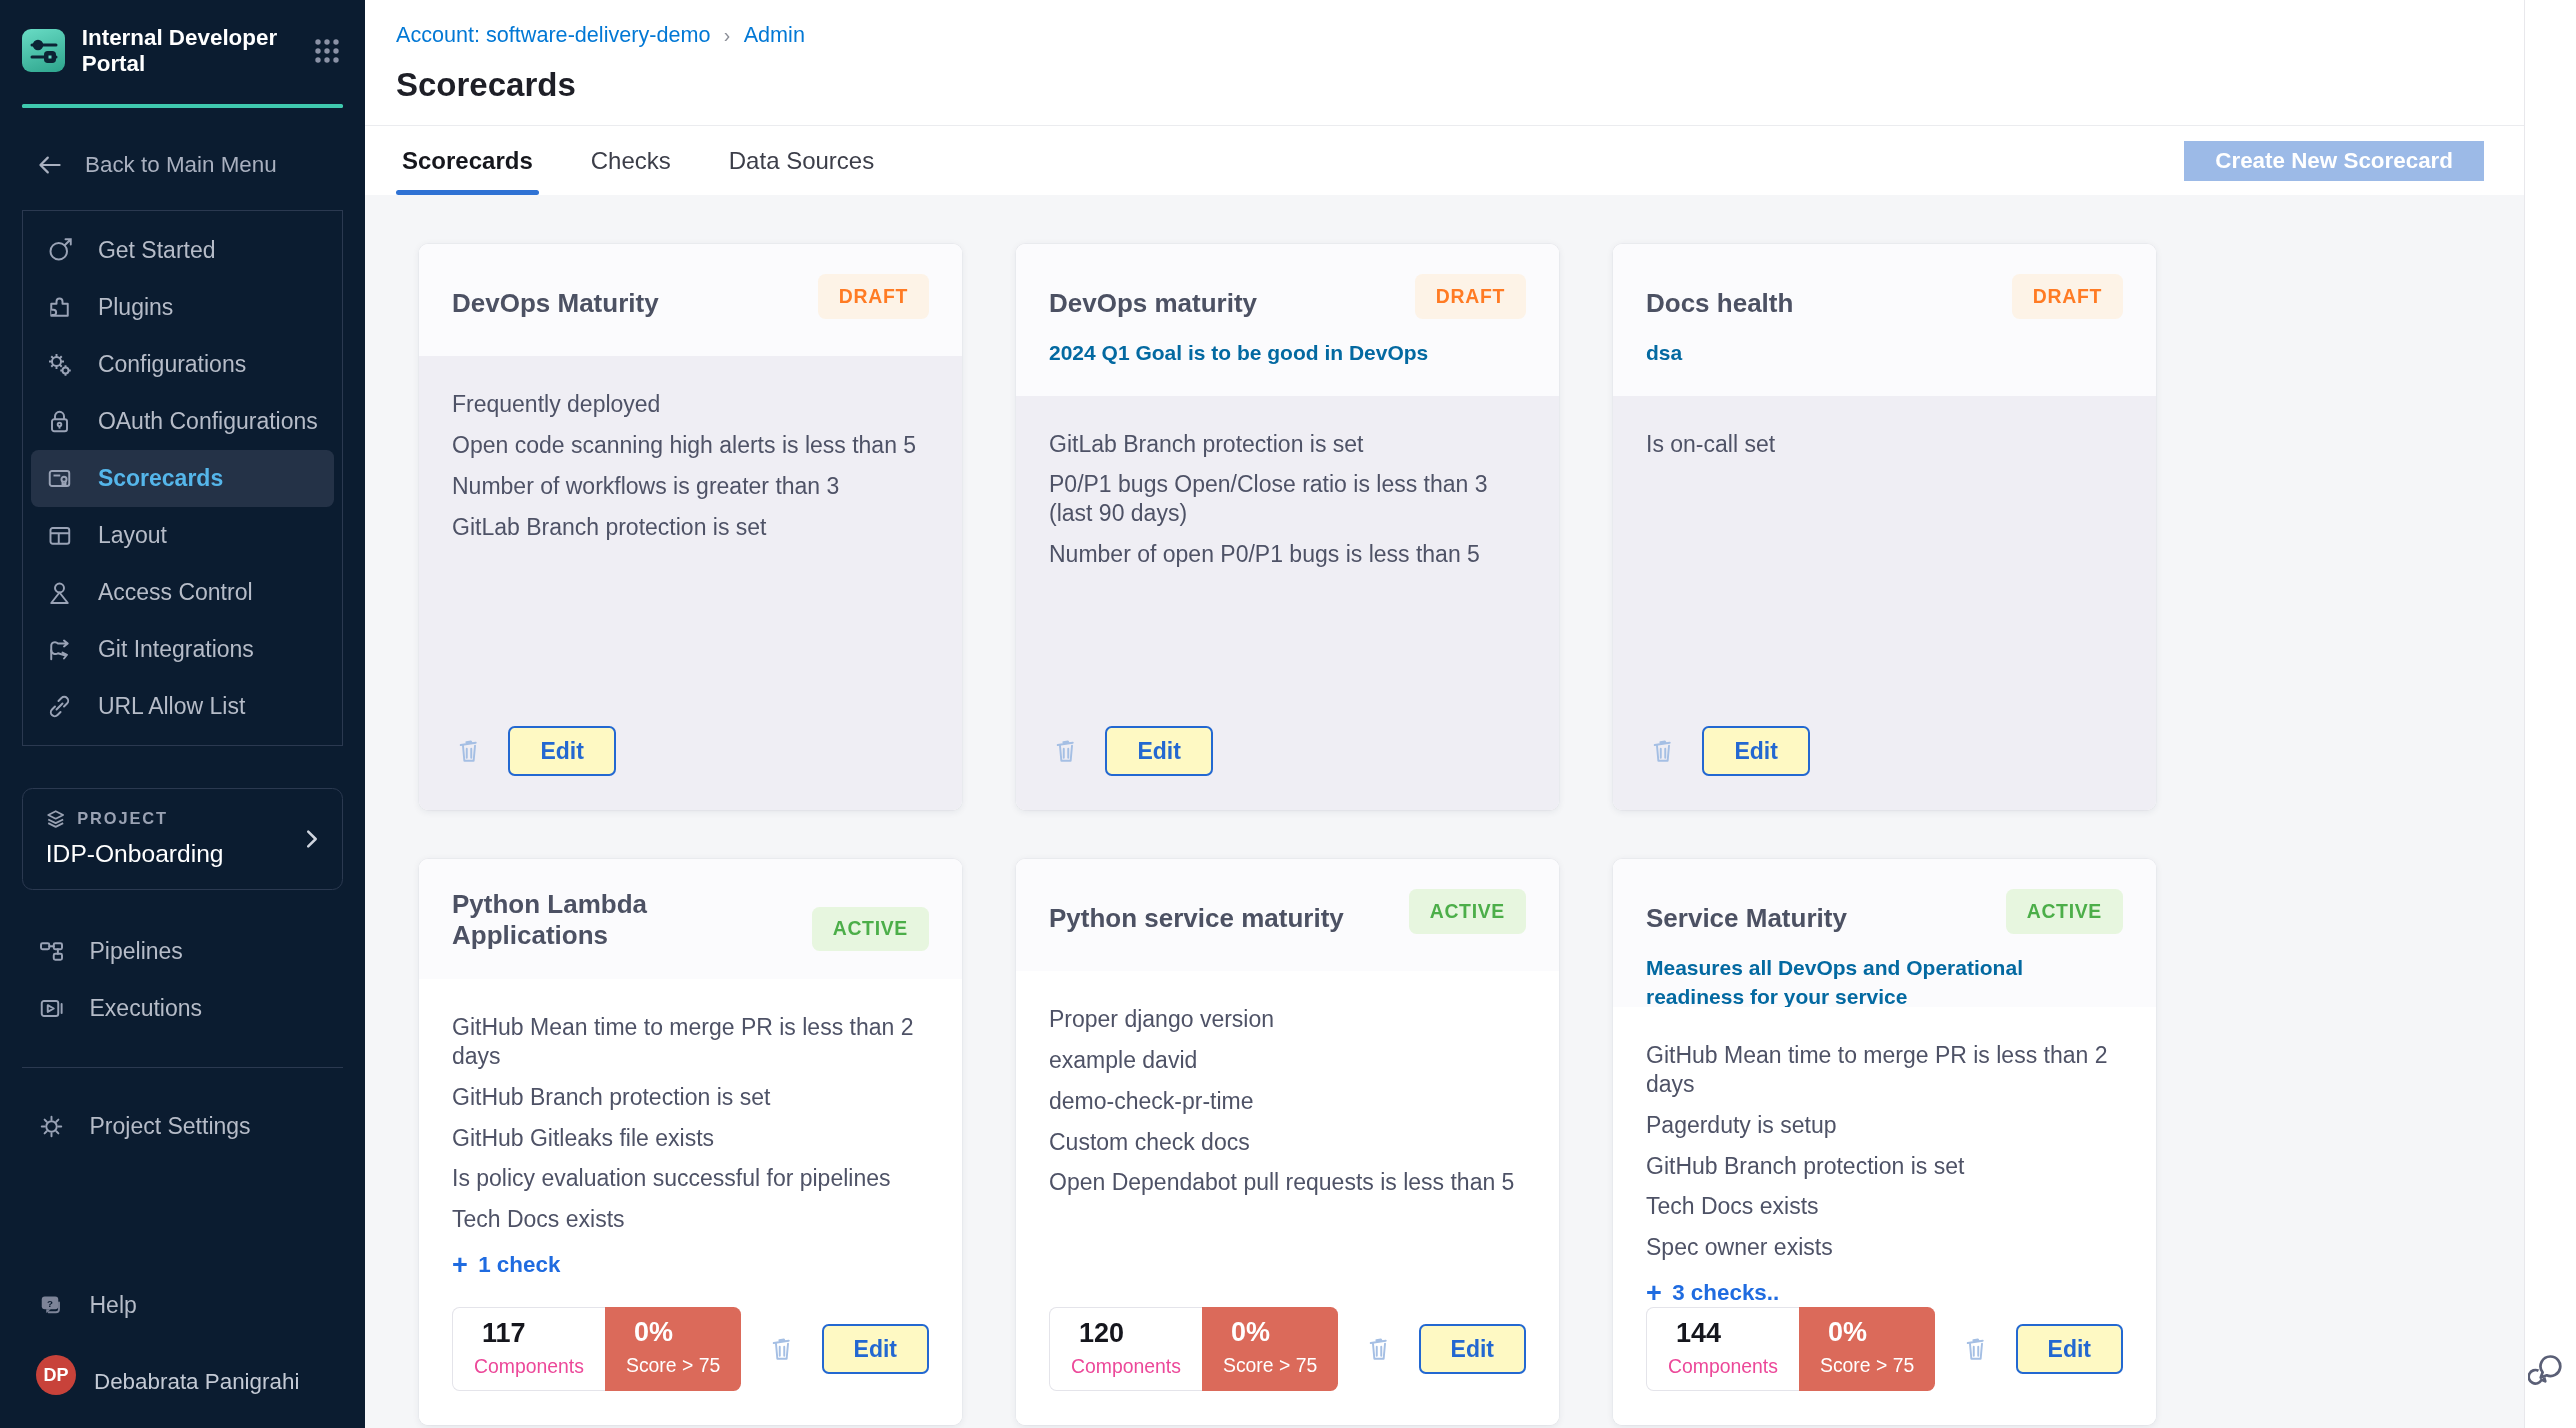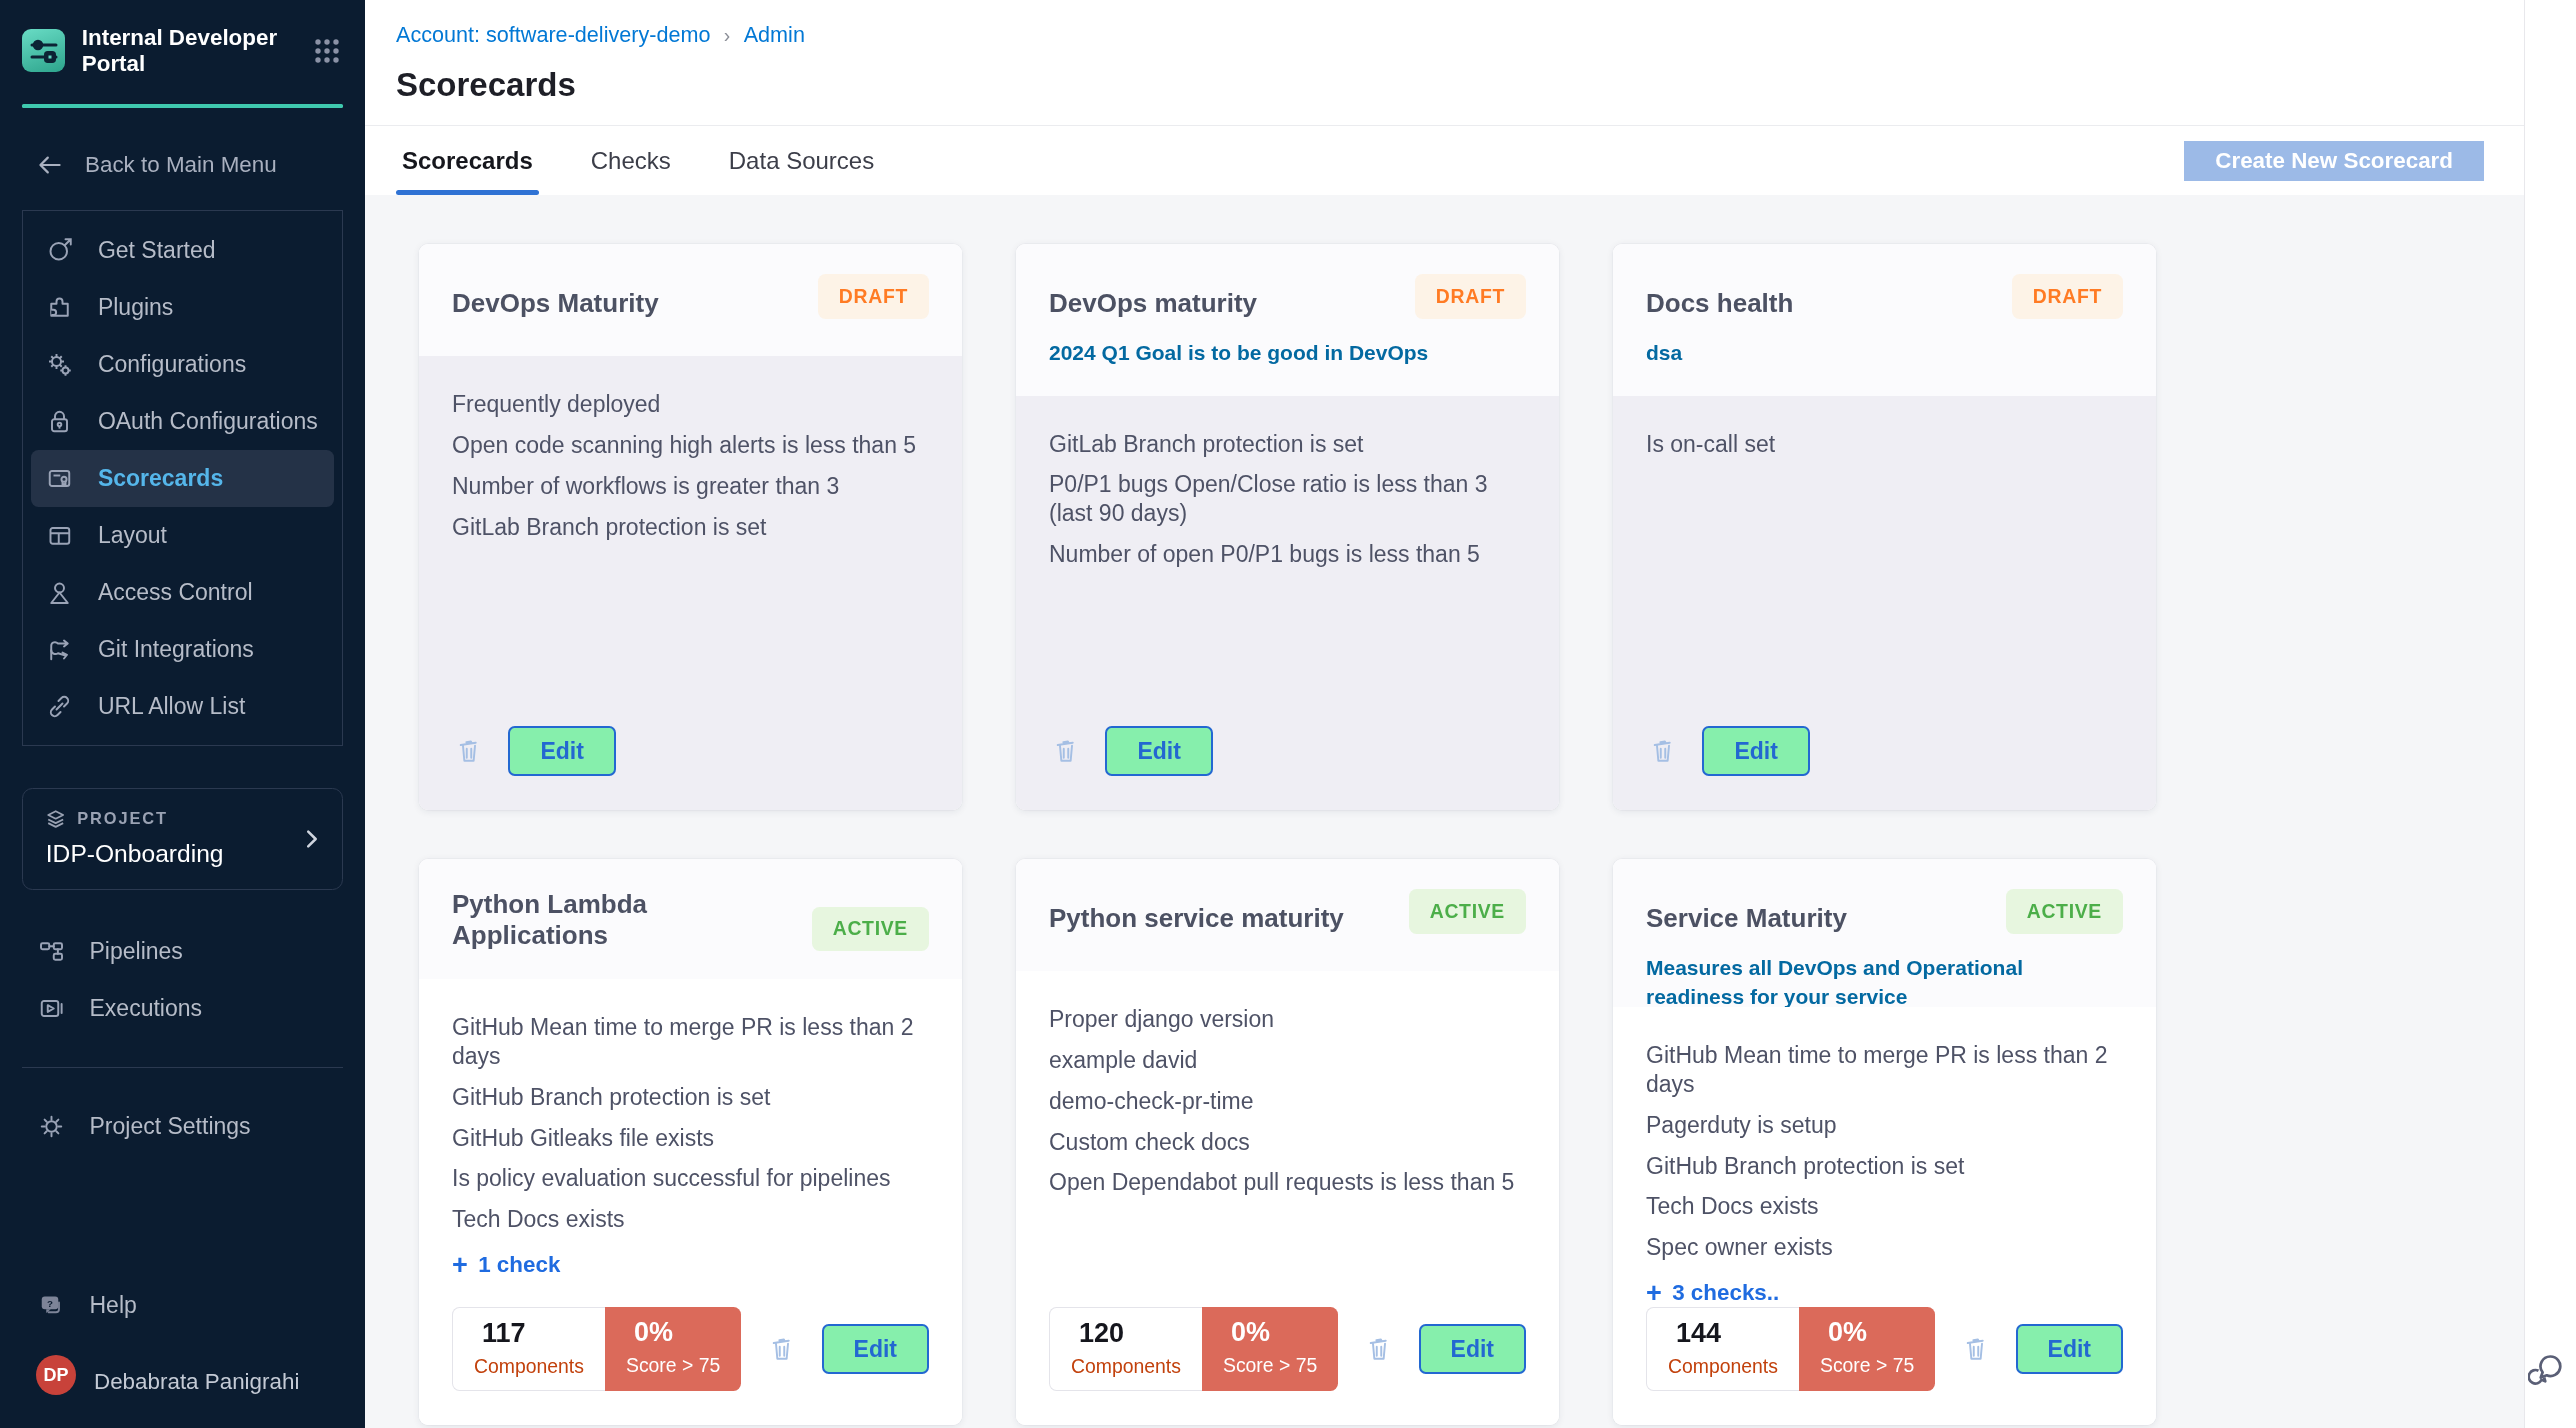--- a/index.html
+++ b/index.html
@@ -103,32 +103,32 @@
   .badge.active { background:#e7f6df; color:#4cae49; }
   .card-desc { margin:19.4px 0 0; font-size:21px; font-weight:700; color:#0369a1; line-height:1.38; max-width:462px; }
   .card-body { flex:1; display:flex; flex-direction:column; padding:34px 33px 34px; background:#ffffff; }
   .card.draft .card-body { background:#efeef4; }
   .check { font-size:23px; color:#4e5266; line-height:1.25; margin:0 0 12px; }
   .more-link { display:flex; align-items:center; gap:10.4px; font-size:22.4px; font-weight:700; color:#1f6be0; margin-top:6px; cursor:pointer; }
   .more-link .plus { font-size:27px; line-height:1; }
   .card-actions { margin-top:auto; display:flex; align-items:center; gap:22.4px; }
   .trash-btn { width:34px; height:34px; background:none; border:none; padding:0; cursor:pointer; display:flex; align-items:center; justify-content:center; }
   .edit-btn {
-    background:#86efac; border:2.2px solid #2368d1; border-radius:6.7px; color:#2368d1;
+    background:#fef9c3; border:2.2px solid #2368d1; border-radius:6.7px; color:#2368d1;
     font-size:23px; font-weight:700; padding:9.7px 30px; cursor:pointer;
     font-family:"Liberation Sans", sans-serif;
   }
   .card-footer { margin-top:auto; display:flex; align-items:center; }
   .stat { display:flex; }
   .stat-left {
     background:#ffffff; border:1.5px solid #e4e4ea; border-right:none;
     border-radius:7.5px 0 0 7.5px; padding:11.2px 21px 12.7px; min-width:125px;
   }
   .stat-value { font-size:27px; font-weight:700; color:#15161d; line-height:1.1;margin-left:8px; }
-  .stat-label { font-size:19.4px; color:#c2410c; margin-top:6px; }
+  .stat-label { font-size:19.4px; color:#ec4899; margin-top:6px; }
   .stat-right { background:#db6a5a; border-radius:0 7.5px 7.5px 0; padding:11.2px 21px 12.7px; min-width:112px; }
   .stat-right .stat-value { color:#ffffff; font-weight:600; }
   .stat-right .stat-label { color:#ffffff; }
   .footer-actions { margin-left:auto; display:flex; align-items:center; gap:22.4px; }
 
   
   .rightstrip { width:52px; flex-shrink:0; background:#ffffff; border-left:1.5px solid #e8e8ec; position:relative; }
   .chat-icon { position:absolute; bottom:37px; left:3px; cursor:pointer; }
 
   svg { display:block; }

